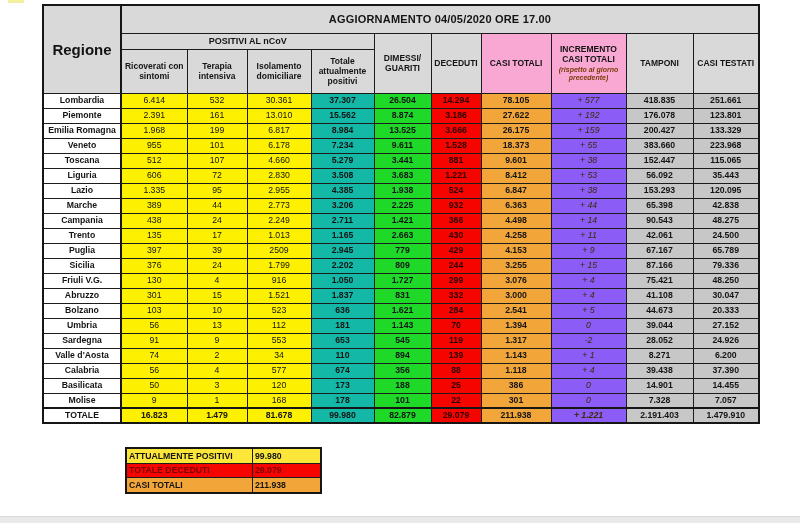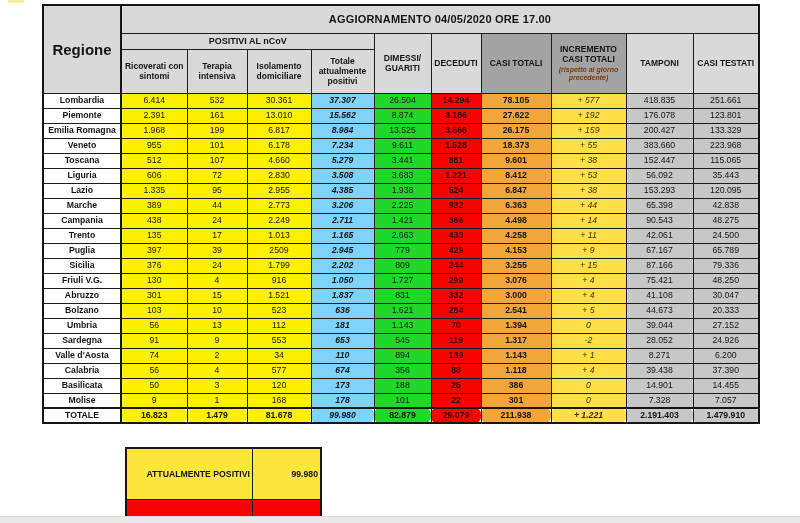--- a/index.html
+++ b/index.html
@@ -16,51 +16,51 @@
   }
   table.main th, table.main td {
     border:1px solid #1c1c1c; text-align:center; vertical-align:middle;
     padding:0 1px; overflow:hidden;
   }
   col.w0{width:78px} col.w1{width:66px} col.w2{width:60px} col.w3{width:64px}
   col.w4{width:63px} col.w5{width:57px} col.w6{width:50px} col.w7{width:70px}
   col.w8{width:75px} col.w9{width:67px} col.w10{width:66px}
 
   .gray-h   { background:#d9d9d9; }
-  .orange-h { background:#a3a3a3; }
+  .orange-h { background:#f9a8d4; }
   tr.hr1 { height:28px; }
   tr.hr2 { height:16px; }
   tr.hr3 { height:44px; }
   .title-cell { font-size:11px; font-weight:bold; letter-spacing:.2px; }
   .regione-h  { font-size:15px;  font-weight:bold; border-right:2px solid #161616 !important; }
   .group-cell { font-size:9px;  font-weight:bold; }
   .colh { font-size:8.5px; font-weight:bold; line-height:1.2; }
   .inc-sub { font-size:7px; font-style:italic; font-weight:bold; color:#7c3a05; line-height:1.15; margin-top:1px; }
 
   table.main tbody tr { height:15px; }
   table.main tbody td { font-size:8.7px; line-height:1; }
   td.region { background:#ffffff; font-weight:bold; border-right:2px solid #161616 !important; }
   td.c0, td.c1, td.c2 { background:#fdf000; }
-  td.c3 { background:#7dd3fc; font-weight:bold;font-style:italic; }
-  td.c4 { background:#1fd929; font-weight:normal; }
+  td.c3 { background:#14b8a6; font-weight:bold; }
+  td.c4 { background:#1fd929; font-weight:bold; }
   td.c5 { background:#f50400; font-weight:bold; color:#2e0000; }
   td.c6 { background:#f2a63a; font-weight:bold; }
-  td.c7 { background:#fde047; font-style:italic; color:#3f2a00; }
-  td.c8, td.c9 { background:#c7c7c7; font-weight:normal; }
-  tr.total-row td { font-weight:bold; border-top:2px solid #161616;border-radius:6px; }
+  td.c7 { background:#8b5cf6; font-style:italic; color:#3f2a00; }
+  td.c8, td.c9 { background:#c7c7c7; font-weight:bold; }
+  tr.total-row td { font-weight:bold; border-top:2px solid #161616; }
 
   
   table.summary {
     position:absolute; left:125px; top:447px;
     border-collapse:collapse; table-layout:fixed;
     border:2px solid #161616;
   }
   table.summary td {
-    border:1px solid #1c1c1c; height:13.5px; text-align:right; vertical-align:middle;
-    font-size:8.7px; font-weight:bold; padding:18px 2px;
+    border:1px solid #1c1c1c; height:13.5px; text-align:left; vertical-align:middle;
+    font-size:8.7px; font-weight:bold; padding:0 2px;
   }
   td.s-label { width:121px; }
   td.s-value { width:63px; }
   tr.s-yellow td { background:#fce63a; }
   tr.s-green  td { background:#1fd929; }
   tr.s-red    td { background:#f50400; color:#7a0404; }
   tr.s-orange td { background:#f2a63a; }
 
   
   .corner-artifact {

